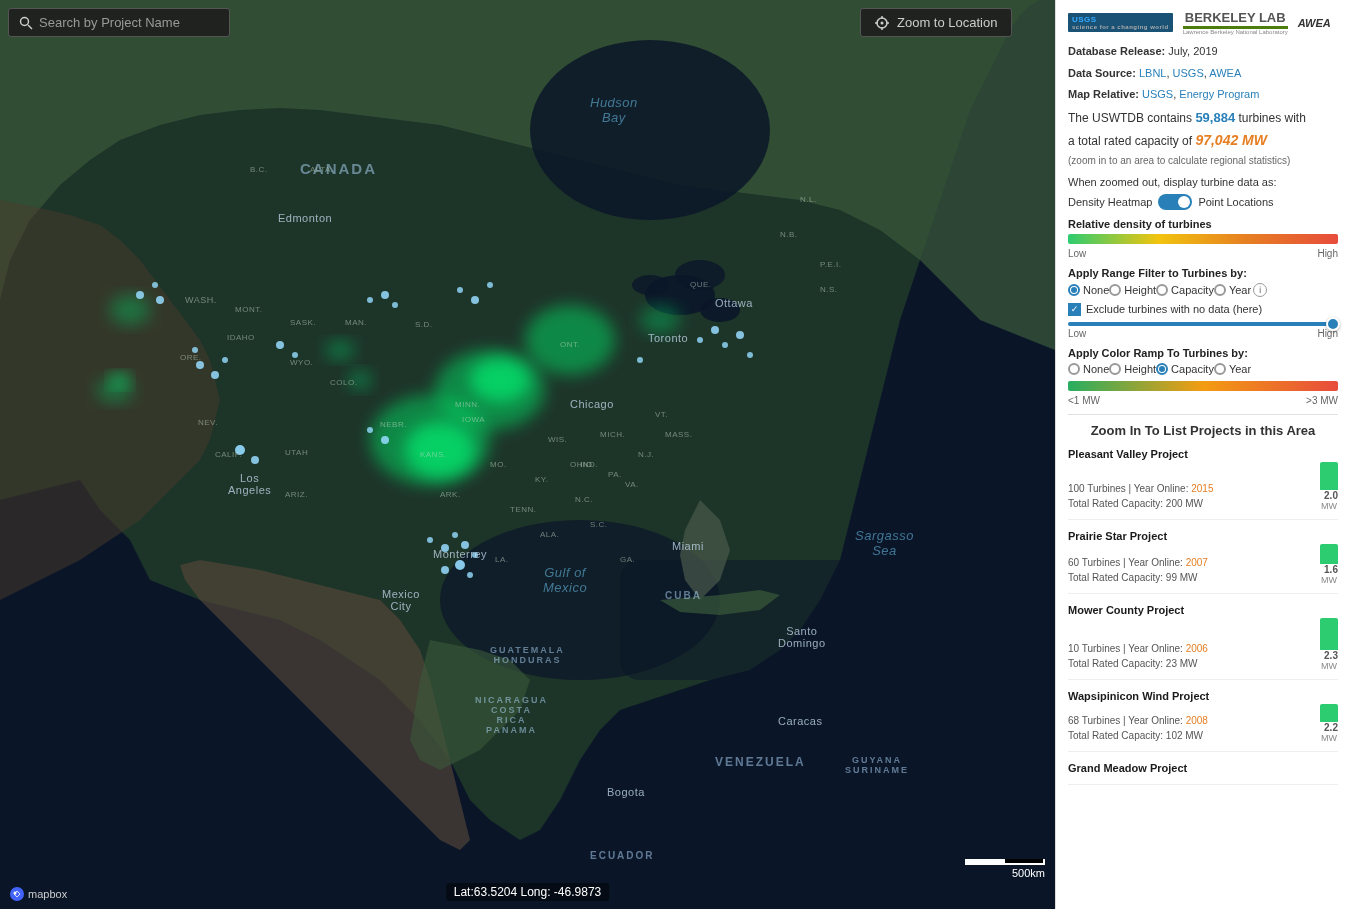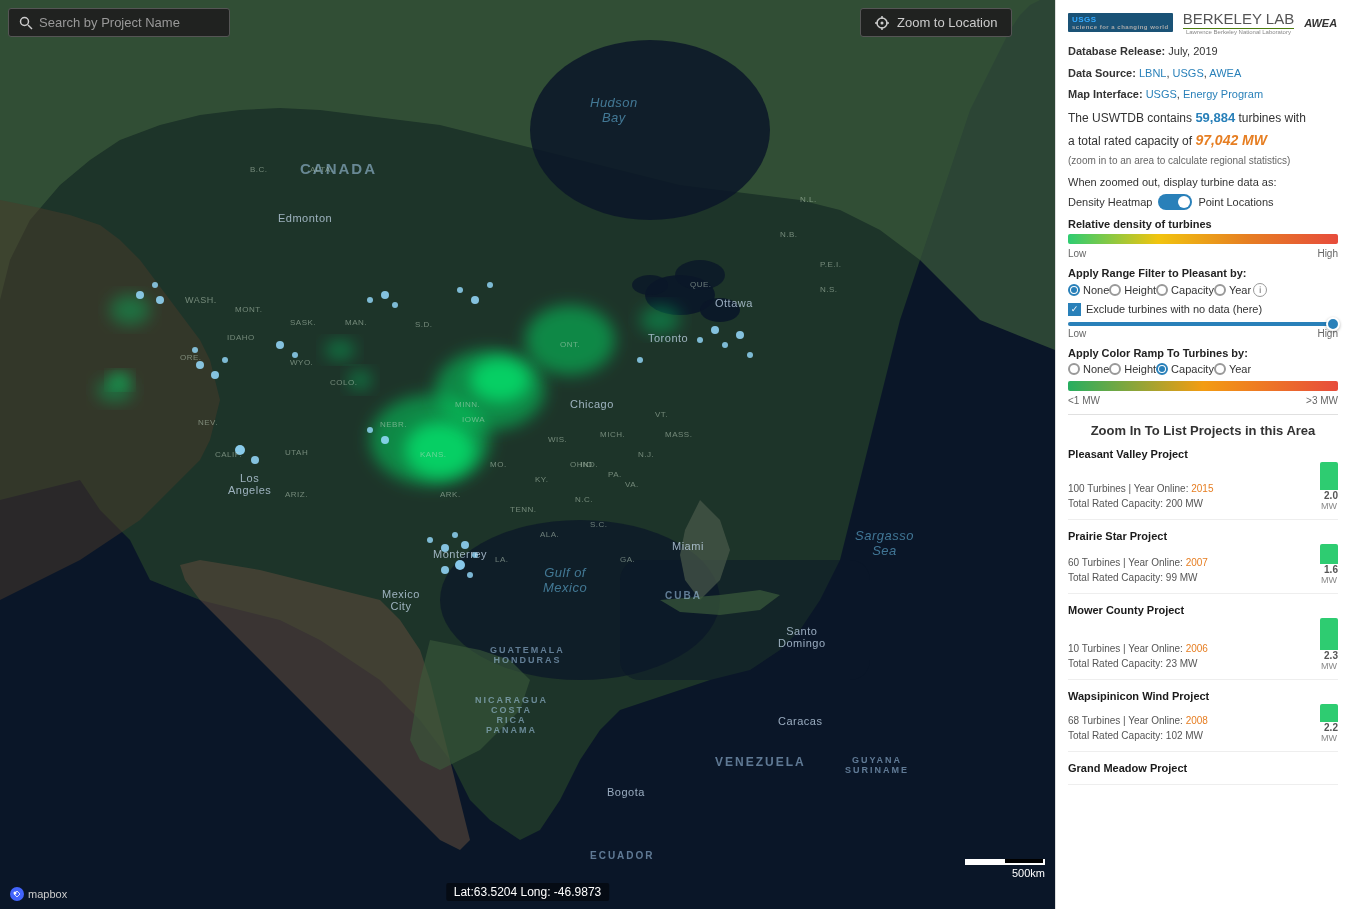--- a/index.html
+++ b/index.html
@@ -636,42 +636,42 @@
 
   <div class="sidebar-logos">
     <div class="logo-box">
       <div class="usgs-logo">
         <div style="color:#3af;font-size:8px;font-weight:bold;">USGS</div>
         <div style="color:#aaa;font-size:6px;">science for a changing world</div>
       </div>
     </div>
     <div class="logo-box">
       <div style="text-align:center;">
-        <div style="font-size:15px;color:#555;font-weight:normal;border-bottom:1px solid #4d7c0f;padding-bottom:1px;">BERKELEY LAB</div>
+        <div style="font-size:13px;color:#555;font-weight:bold;border-bottom:3px solid #4d7c0f;padding-bottom:1px;">BERKELEY LAB</div>
         <div style="font-size:6px;color:#888;">Lawrence Berkeley National Laboratory</div>
       </div>
     </div>
     <div class="logo-box">
       <div class="awea-logo">AWEA</div>
     </div>
   </div>
 
 
   <div class="sidebar-meta">
     <span class="label">Database Release:</span>
     <span>July, 2019</span>
   </div>
   <div class="sidebar-meta">
     <span class="label">Data Source:</span>
     <span class="link">LBNL</span>, 
     <span class="link">USGS</span>, 
     <span class="link">AWEA</span>
   </div>
   <div class="sidebar-meta">
-    <span class="label">Map Interface:</span>
+    <span class="label">Map Relative:</span>
     <span class="link">USGS</span>, 
     <span class="link">Energy Program</span>
   </div>
 
 
   <div class="turbine-count">
     The USWTDB contains <span class="highlight-blue">59,884</span> turbines with<br>
     a total rated capacity of <span class="highlight">97,042 MW</span>
   </div>
   <div class="zoom-note">(zoom in to an area to calculate regional statistics)</div>
@@ -685,21 +685,21 @@
     <span>Point Locations</span>
   </div>
 
   <div class="section-title">Relative density of turbines</div>
   <div class="density-bar"></div>
   <div class="range-labels">
     <span>Low</span>
     <span>High</span>
   </div>
 
-  <div class="section-title">Apply Range Filter to Pleasant by:</div>
+  <div class="section-title">Apply Range Filter to Turbines by:</div>
   <div class="radio-group">
     <div class="radio-item">
       <div class="radio-circle selected"></div>
       <span>None</span>
     </div>
     <div class="radio-item">
       <div class="radio-circle"></div>
       <span>Height</span>
     </div>
     <div class="radio-item">

